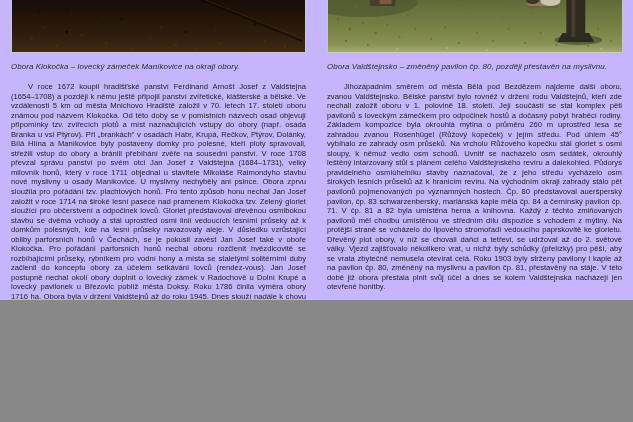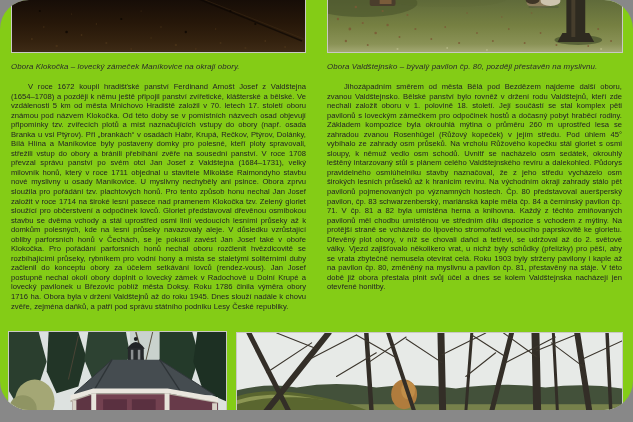--- a/index.html
+++ b/index.html
@@ -1,24 +1,23 @@
 <!DOCTYPE html>
 <html><head>
 <meta charset="utf-8">
 <style>
   html,body{margin:0;padding:0;background:#888;}
   .page{
     position:relative;
-    width:633px;height:410px;
-    background:#84cc16;
+    width:633px;height:300px;
+    background:#c4b5fd;
     overflow:hidden;
     font-family:"Liberation Sans", sans-serif;
     color:#262626;
     margin:0 auto;
-    border-radius:29px;
   }
   .photo{
     position:absolute;
     border:1px solid #c9c9c4;
     box-sizing:border-box;
     overflow:hidden;
     background:#ddd;
   }
   .photo svg{display:block;width:100%;height:100%;}
   .photo-top-left{left:11px;top:-1px;width:295px;height:54px;border-top:none;}
@@ -165,21 +164,21 @@
       <g fill="#b9bd8a" opacity="0.8">
         <circle cx="70" cy="50" r="1"></circle>
           <circle cx="160" cy="51" r="1"></circle>
           <circle cx="275" cy="50" r="1.1"></circle>
         <circle cx="120" cy="49" r="0.9"></circle>
       </g>
     </svg>
   </div>
 
   <div class="caption cap-left">Obora Klokočka – lovecký zámeček Maníkovice na okraji obory.</div>
-  <div class="caption cap-right">Obora Valdštejnsko – bývalý pavilon čp. 80, později přestavěn na myslivnu.</div>
+  <div class="caption cap-right">Obora Valdštejnsko – změněný pavilon čp. 80, později přestavěn na myslivnu.</div>
 
   <div class="col col-left">
     <p class="para"><span>V roce 1672 koupil hradišťské panství Ferdinand Arnošt Josef z Valdštejna (1654–1708) a později k němu ještě připojil panství zvířetické, klášterské a bělské. Ve vzdálenosti 5 km od města Mnichovo Hradiště založil v 70. letech 17. století oboru známou pod názvem </span><span class="b">Klokočka</span><span>. Od této doby se v pomístních názvech osad objevují připomínky tzv. zvířecích plotů a míst naznačujících vstupy do obory (např. osada Branka u vsi Ptýrov). Při „brankách“ v osadách Habr, Krupá, Rečkov, Ptýrov, Dolánky, Bílá Hlína a Maníkovice byly postaveny domky pro polesné, kteří ploty spravovali, střežili vstup do obory a bránili přebíhání zvěře na sousední panství. V roce 1708 převzal správu panství po svém otci Jan Josef z Valdštejna (1684–1731), velký milovník honů, který v roce 1711 objednal u stavitele Mikoláše Raimondyho stavbu nové myslivny u osady Maníkovice. U myslivny nechyběly ani psince. Obora zprvu sloužila pro pořádání tzv. plachtových honů. Pro tento způsob honu nechal Jan Josef založit v roce 1714 na široké lesní pasece nad pramenem Klokočka tzv. Zelený gloriet sloužící pro občerstvení a odpočinek lovců. Gloriet představoval dřevěnou osmibokou stavbu se dvěma vchody a stál uprostřed osmi linií vedoucích lesními průseky až k domkům polesných, kde na lesní průseky navazovaly aleje. V důsledku vzrůstající obliby parforsních honů v Čechách, se je pokusil zavést Jan Josef také v oboře Klokočka. Pro pořádání parforsních honů nechal oboru rozčlenit hvězdicovitě se rozbíhajícími průseky, rybníkem pro vodní hony a místa se staletými solitérními duby začlenil do konceptu obory za účelem setkávání lovců (rendez-vous). Jan Josef postupně nechal okolí obory doplnit o lovecký zámek v Radochově u Dolní Krupé a lovecký pavilonek u Březovic poblíž města Doksy. Roku 1786 činila výměra obory 1716 ha. Obora byla v držení Valdštejnů až do roku 1945. Dnes slouží nadále k chovu zvěře, zejména daňků, a patří pod správu státního podniku Lesy České republiky.</span></p>
   </div>
 
   <div class="col col-right">
     <p class="para"><span>Jihozápadním směrem od města Bělá pod Bezdězem najdeme další oboru, zvanou </span><span class="b">Valdštejnsko</span><span>. Bělské panství bylo rovněž v držení rodu Valdštejnů, kteří zde nechali založit oboru v 1. polovině 18. století. Její součástí se stal komplex pěti pavilonů s loveckým zámečkem pro odpočinek hostů a dočasný pobyt hraběcí rodiny. Základem kompozice byla okrouhlá mýtina o průměru 260 m uprostřed lesa se zahradou zvanou Rosenhügel (Růžový kopeček) v jejím středu. Pod úhlem 45° vybíhalo ze zahrady osm průseků. Na vrcholu Růžového kopečku stál gloriet s osmi sloupy, k němuž vedlo osm schodů. Uvnitř se nacházelo osm sedátek, okrouhlý leštěný intarzovaný stůl s plánem celého Valdštejnského revíru a dalekohled. Půdorys pravidelného osmiúhelníku stavby naznačoval, že z jeho středu vycházelo osm širokých lesních průseků až k hranicím revíru. Na východním okraji zahrady stálo pět pavilonů pojmenovaných po významných hostech. Čp. 80 představoval aueršperský pavilon, čp. 83 schwarzenberský, mariánská kaple měla čp. 84 a černínský pavilon čp. 71. V čp. 81 a 82 byla umístěna herna a knihovna. Každý z těchto zmiňovaných pavilonů měl chodbu umístěnou ve středním dílu dispozice s vchodem z mýtiny. Na protější straně se vcházelo do lipového stromořadí vedoucího paprskovitě ke glorietu. Dřevěný plot obory, v níž se chovali daňci a tetřevi, se udržoval až do 2. světové války. Vjezd zajišťovalo několikero vrat, u nichž byly schůdky (přelízky) pro pěší, aby se vrata zbytečně nemusela otevírat celá. Roku 1903 byly strženy pavilony i kaple až na pavilon čp. 80, změněný na myslivnu a pavilon čp. 81, přestavěný na stáje. V této době již obora přestala plnit svůj účel a dnes se kolem Valdštejnska nacházejí jen otevřené honitby.</span></p>
   </div>
 
   <div class="photo photo-bottom-left">

